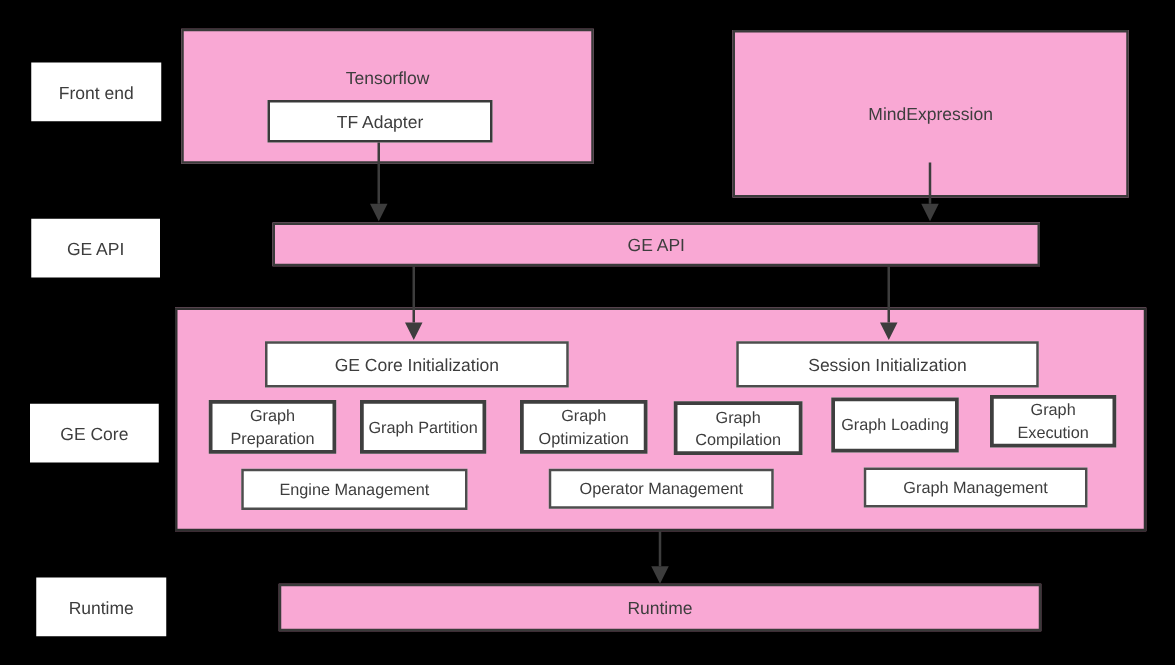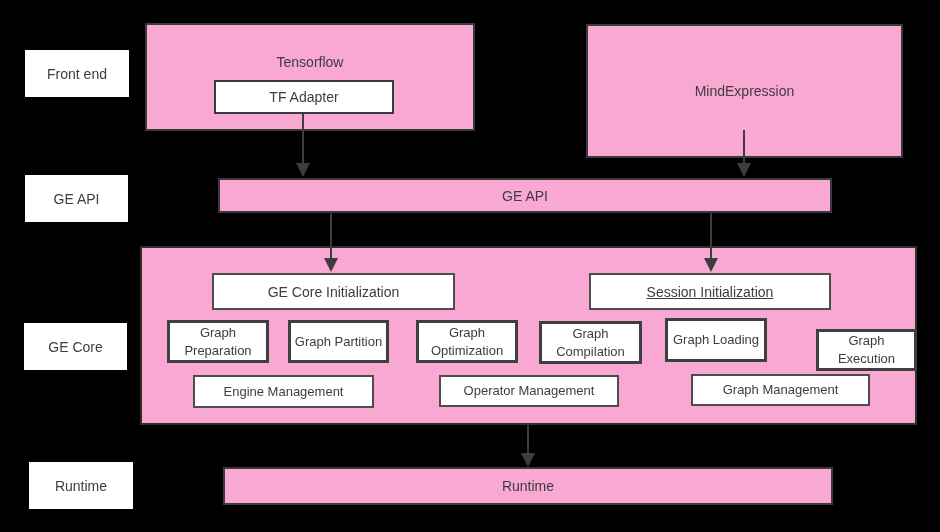--- a/index.html
+++ b/index.html
@@ -32,28 +32,28 @@
   #box-tf-adapter { position:absolute; left:67px; top:55px; width:180px; height:34px; background:#ffffff; border:2px solid #3a3a3a; box-sizing:border-box; }
   #box-mindexpression { left:586px; top:24px; width:317px; height:134px; }
 
   
   #bar-ge-api { left:218px; top:178px; width:614px; height:35px; }
 
   
   #box-ge-core { left:140px; top:246px; width:777px; height:179px; border-color:#303030; }
   .ge-inner { position:absolute; box-sizing:border-box; background:#ffffff; border:2px solid #4d4d4d; color:#3d3d3d; }
   #box-ge-core-init { left:70px;  top:25px; width:243px; height:37px; }
-  #box-session-init { left:447px; top:25px; width:242px; height:37px;text-decoration:underline; }
+  #box-session-init { left:447px; top:25px; width:242px; height:37px; }
   .stage { position:absolute; box-sizing:border-box; background:#ffffff; border:3px solid #3f3f3f; color:#3d3d3d; }
   #stage-0 { left:25px;  top:72px; width:102px; height:43px; }
   #stage-1 { left:146px; top:72px; width:101px; height:43px; }
   #stage-2 { left:274px; top:72px; width:102px; height:43px; }
   #stage-3 { left:397px; top:73px; width:103px; height:43px; }
   #stage-4 { left:523px; top:70px; width:102px; height:44px; }
-  #stage-5 { left:674px; top:68px; width:101px; height:42px;margin-top:13px; }
+  #stage-5 { left:650px; top:68px; width:101px; height:42px; }
   #mgmt-0 { left:51px;  top:127px; width:181px; height:33px; }
   #mgmt-1 { left:297px; top:127px; width:180px; height:32px; }
   #mgmt-2 { left:549px; top:126px; width:179px; height:32px; }
 
   
   #bar-runtime { left:223px; top:467px; width:610px; height:38px; }
 
   
   .arrow { position:absolute; width:14px; }
   .arrow .shaft { width:2px; margin:0 auto; background:#3d3d3d; }

